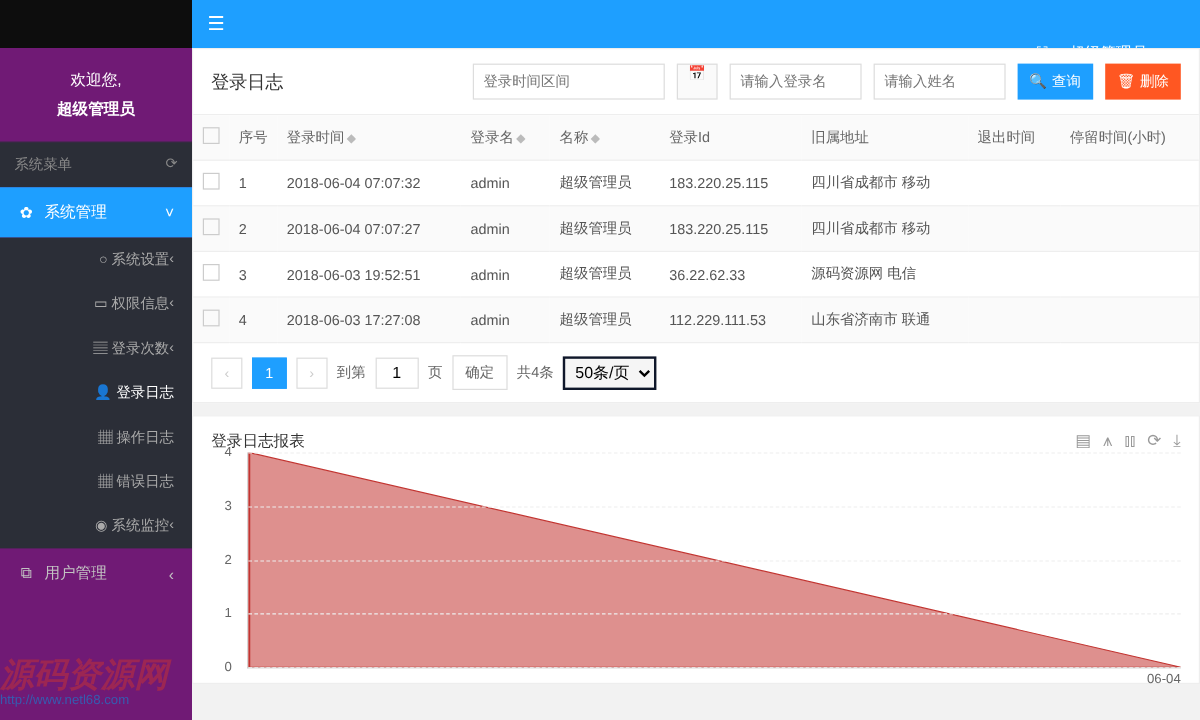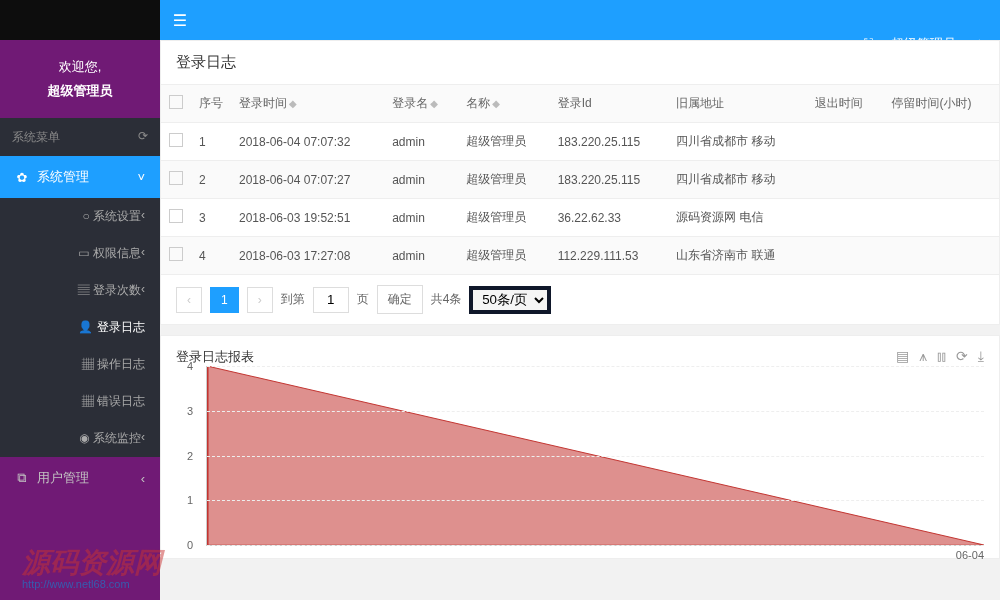--- a/index.html
+++ b/index.html
@@ -39,34 +39,34 @@
 .table th, .table td { padding: 10px 8px; text-align: left; border-bottom: 1px solid #eee; color: #555; }
 .table th { background: #fafafa; color: #666; font-weight: normal; }
 .table tr:nth-child(even) td { background: #fafafa; }
 .chk { width: 14px; height: 14px; border: 1px solid #ccc; display: inline-block; }
 .sort { color: #bbb; font-size: 10px; margin-left: 2px; }
 .pager { padding: 10px 15px; display: flex; align-items: center; gap: 8px; color: #666; }
 .pg-btn { border: 1px solid #ddd; padding: 5px 10px; cursor: pointer; background: #fff; }
 .pg-btn.active { background: #1e9fff; color: #fff; border-color: #1e9fff; }
 .pg-btn.dis { color: #ccc; }
 .pg-inp { width: 36px; height: 26px; border: 1px solid #ddd; text-align: center; }
-.pg-sel { height: 28px; border: 4px solid #0f172a; background:#f5f5f5; padding:0 4px;text-align:right;}
+.pg-sel { height: 28px; border: 2px solid #0f172a; background:#f5f5f5; padding:0 4px;}
 .chart-panel { background: #fff; margin-top: 10px; border: 1px solid #eee; padding: 12px 15px; }
 .chart-title { font-size: 13px; color: #333; margin-bottom: 10px; }
 .chart-tools { float: right; color: #999; font-size: 14px; display:flex; gap:10px; }
 .chart-tools span { cursor:pointer; }
 .legend { text-align: center; font-size: 12px; color: #666; margin-bottom: 6px; }
 .legend-dot { display: inline-block; width: 18px; height: 8px; border-top: 2px solid #c23531; position: relative; top:-2px; margin-right:4px; }
 .legend-dot::after { content:''; width:6px; height:6px; border:2px solid #c23531; border-radius:50%; background:#fff; position:absolute; left:4px; top:-5px; }
 .chart-area { position: relative; height: 180px; margin-left: 30px; border-left: 1px solid #ccc; border-bottom: 1px solid #ccc; }
 .ytick { position: absolute; left: -20px; font-size: 11px; color: #666; transform: translateY(-50%); }
 .grid { position: absolute; left: 0; right: 0; border-top: 1px dashed #eee; }
 .area-svg { position: absolute; left: 0; top: 0; width: 100%; height: 100%; }
 .xlabel { position: absolute; right: 0; bottom: -16px; font-size: 11px; color: #666; }
-.watermark { position: fixed; left: 22px; bottom: 10px; font-size: 28px; font-weight: bold; color: rgba(200,50,50,0.5); font-style: italic; pointer-events: none; }
+.watermark { position: fixed; left: 0; bottom: 10px; font-size: 28px; font-weight: bold; color: rgba(200,50,50,0.5); font-style: italic; pointer-events: none; }
 .watermark .sub { font-size: 11px; color: rgba(30,120,200,0.7); display:block; font-style:normal; font-weight:normal; margin-top:-4px; }
 </style>
 </head>
 <body>
 
 <div class="topbar">
   <div class="topbar-left">
     <div class="topbar-logo"></div>
     <div class="topbar-toggle">☰</div>
   </div>
@@ -128,20 +128,28 @@
           <span>用户管理</span>
         </span>
       <span>‹</span>
     </div>
   </div>
 
   <div class="content">
     <div class="panel">
       <div class="panel-head">
         <div class="panel-title">登录日志</div>
+        <div class="filters">
+          <input class="inp date" placeholder="登录时间区间" style="">
+          <span class="inp cal-btn">📅</span>
+          <input class="inp txt" placeholder="请输入登录名" style="">
+          <input class="inp txt" placeholder="请输入姓名" style="">
+          <button class="btn primary">🔍<span>查询</span></button>
+          <button class="btn danger">🗑<span>删除</span></button>
+        </div>
       </div>
       <table class="table">
         <thead>
             <tr>
           <th style="width:30px"><span class="chk"></span></th>
           <th style="width:40px">序号</th>
           <th><span>登录时间</span><span class="sort">◆</span></th>
           <th><span>登录名</span><span class="sort">◆</span></th>
           <th><span>名称</span><span class="sort">◆</span></th>
           <th>登录Id</th>

